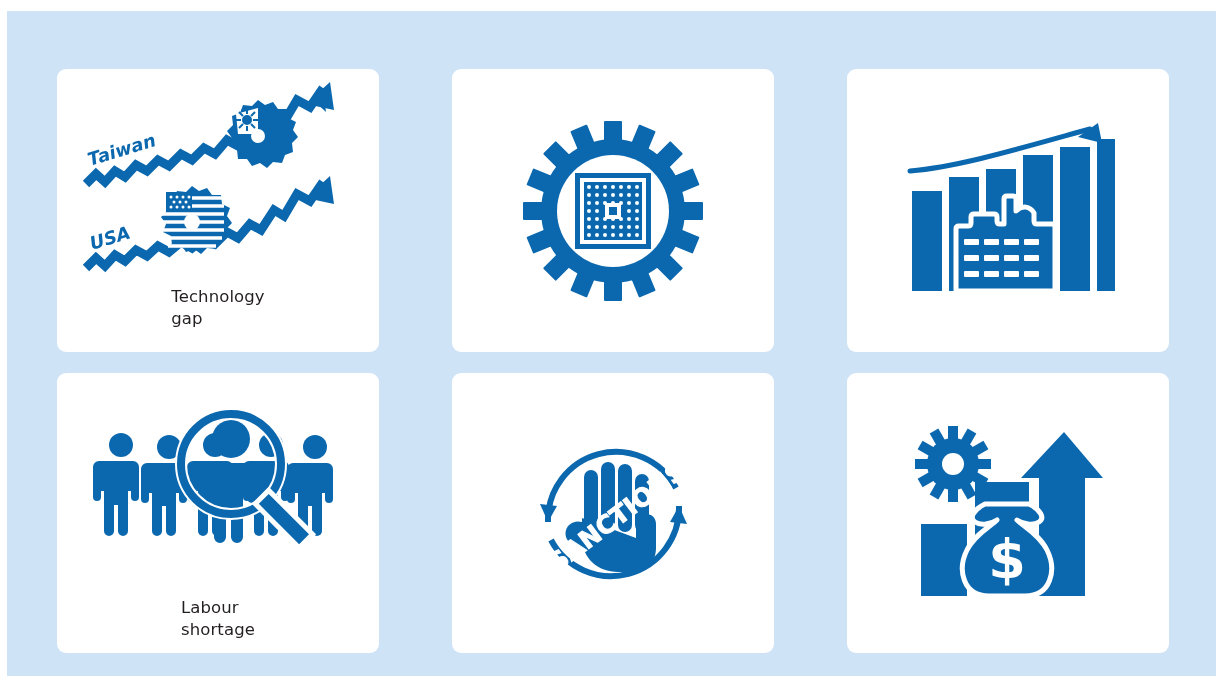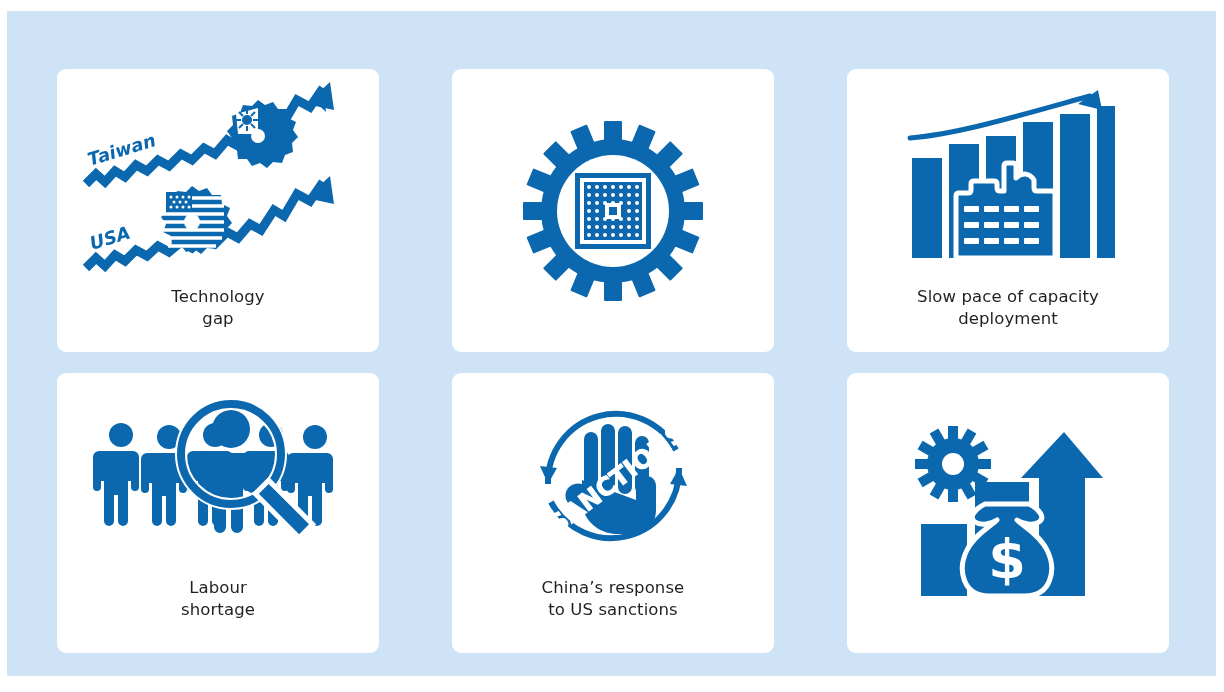--- a/index.html
+++ b/index.html
@@ -55,27 +55,26 @@
     justify-content: center;
   }
 
   .icon-wrap svg { display: block; }
 
   .card-label {
     font-family: "DejaVu Sans", sans-serif;
     font-size: 16.5px;
     line-height: 1.33;
     color: #231f20;
-    text-align: center;
     padding-bottom: 22px;
     white-space: pre-line;
     letter-spacing: 0.1px;
   }
 
-  .r2 .card-label { padding-bottom: 32px; }
+  .r2 .card-label { padding-bottom: 12px; }
 </style>
 </head>
 <body>
 
 <div id="panel">
   <div id="grid">
 
     <div class="card">
       <div class="icon-wrap">
         <svg width="280" height="200" viewBox="0 0 280 200" aria-hidden="true">
@@ -267,22 +266,20 @@
               <rect x="106" y="134" width="15" height="6" rx="1"></rect>
                 <rect x="126" y="134" width="15" height="6" rx="1"></rect>
               <rect x="66" y="150" width="15" height="6" rx="1"></rect>
                 <rect x="86" y="150" width="15" height="6" rx="1"></rect>
               <rect x="106" y="150" width="15" height="6" rx="1"></rect>
                 <rect x="126" y="150" width="15" height="6" rx="1"></rect>
             </g>
           </g>
         </svg>
       </div>
-      <div class="card-label">Slow pace of capacity
-deployment</div>
     </div>
 
     <div class="card r2">
       <div class="icon-wrap">
         <svg width="250" height="160" viewBox="0 0 250 160" aria-hidden="true">
           <g fill="#0b68ae">
 
             <g transform="translate(10,28)">
               <circle cx="18" cy="12" r="12"></circle>
               <path d="M6,28 h24 a6,6 0 0 1 6,6 v30 a4,4 0 0 1 -8,0 v-6 h-3 v40 a5,5 0 0 1 -10,0 v-26 h-4 v26 a5,5 0 0 1 -10,0 v-40 h-3 v6 a4,4 0 0 1 -8,0 v-30 a6,6 0 0 1 6,-6 z"></path>
@@ -344,22 +341,20 @@
             <rect x="109" y="48" width="14" height="58" rx="7"></rect>
             <path d="M56,92 L56,112 C56,132 72,146 92,146 L106,146 C120,146 130,136 130,122 L130,98 C130,92 126,88 120,88 C114,88 110,92 110,98 L110,112 L56,92 Z"></path>
             <path d="M56,96 C48,94 42,98 40,104 C38,111 42,117 49,120 L92,138 L99,120 L56,96 Z"></path>
           </g>
 
           <g transform="rotate(-37 92 92)">
             <text x="92" y="99" text-anchor="middle" font-family="DejaVu Sans, sans-serif" font-size="25" font-weight="bold" fill="#ffffff" stroke="#ffffff" stroke-width="1">SANCTIONS</text>
           </g>
         </svg>
       </div>
-      <div class="card-label">China’s response
-to US sanctions</div>
     </div>
 
     <div class="card r2">
       <div class="icon-wrap">
         <svg width="190" height="175" viewBox="0 0 190 175" aria-hidden="true">
           <g fill="#0b68ae">
 
             <rect x="8" y="98" width="46" height="72"></rect>
 
             <rect x="62" y="56" width="54" height="114"></rect>

